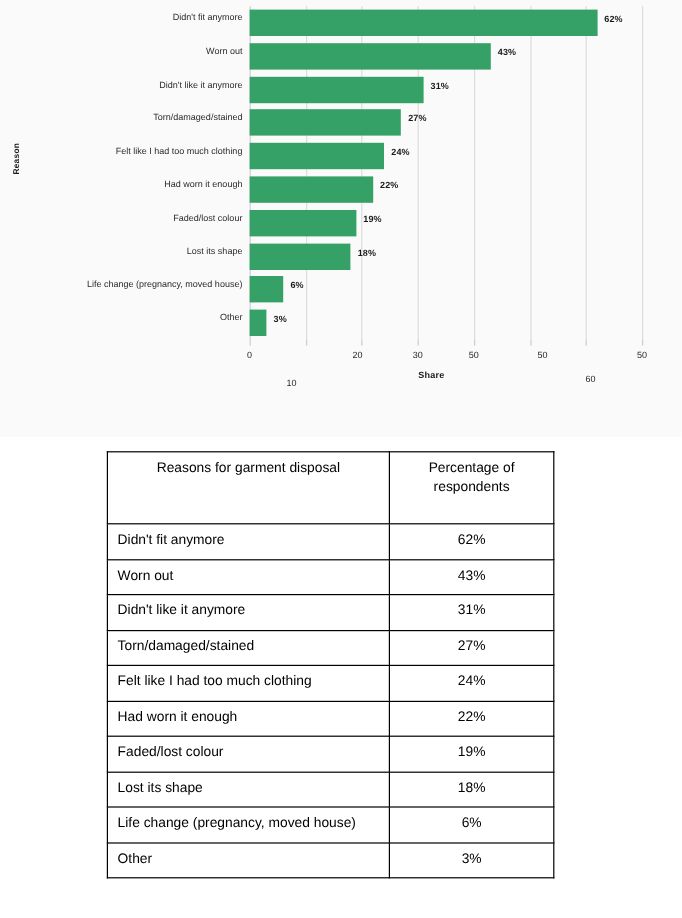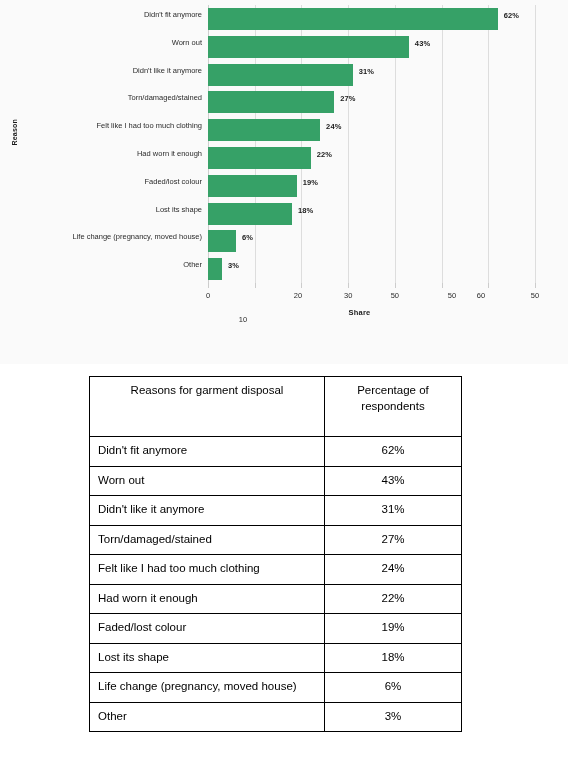--- a/index.html
+++ b/index.html
@@ -189,21 +189,21 @@
         <div class="tick-mark" style="left: 140.143px;"></div>
         <div class="x-tick" style="left: 140.143px;">30</div>
         <div class="gridline" style="left: 186.857px;"></div>
         <div class="tick-mark" style="left: 186.857px;"></div>
         <div class="x-tick" style="left: 186.857px;">50</div>
         <div class="gridline" style="left: 233.571px;"></div>
         <div class="tick-mark" style="left: 233.571px;"></div>
         <div class="x-tick" style="left: 244px;">50</div>
         <div class="gridline" style="left: 280.286px;"></div>
         <div class="tick-mark" style="left: 280.286px;"></div>
-        <div class="x-tick" style="left: 273px;">60</div>
+        <div class="x-tick" style="left: 284px; margin-top: 20px;">60</div>
         <div class="gridline" style="left: 327px;"></div>
         <div class="tick-mark" style="left: 327px;"></div>
         <div class="x-tick" style="left: 327px;">50</div>
         <div class="bar-row" style="top: 0px; height: 27.8px;">
           <div class="cat-label">Didn't fit anymore</div>
           <div class="bar" style="width: 289.629px; background: rgb(54, 161, 103);"></div>
           <div class="bar-value" style="left: 295.629px;">62%</div>
         </div>
         <div class="bar-row" style="top: 27.8px; height: 27.8px;">
           <div class="cat-label">Worn out</div>

